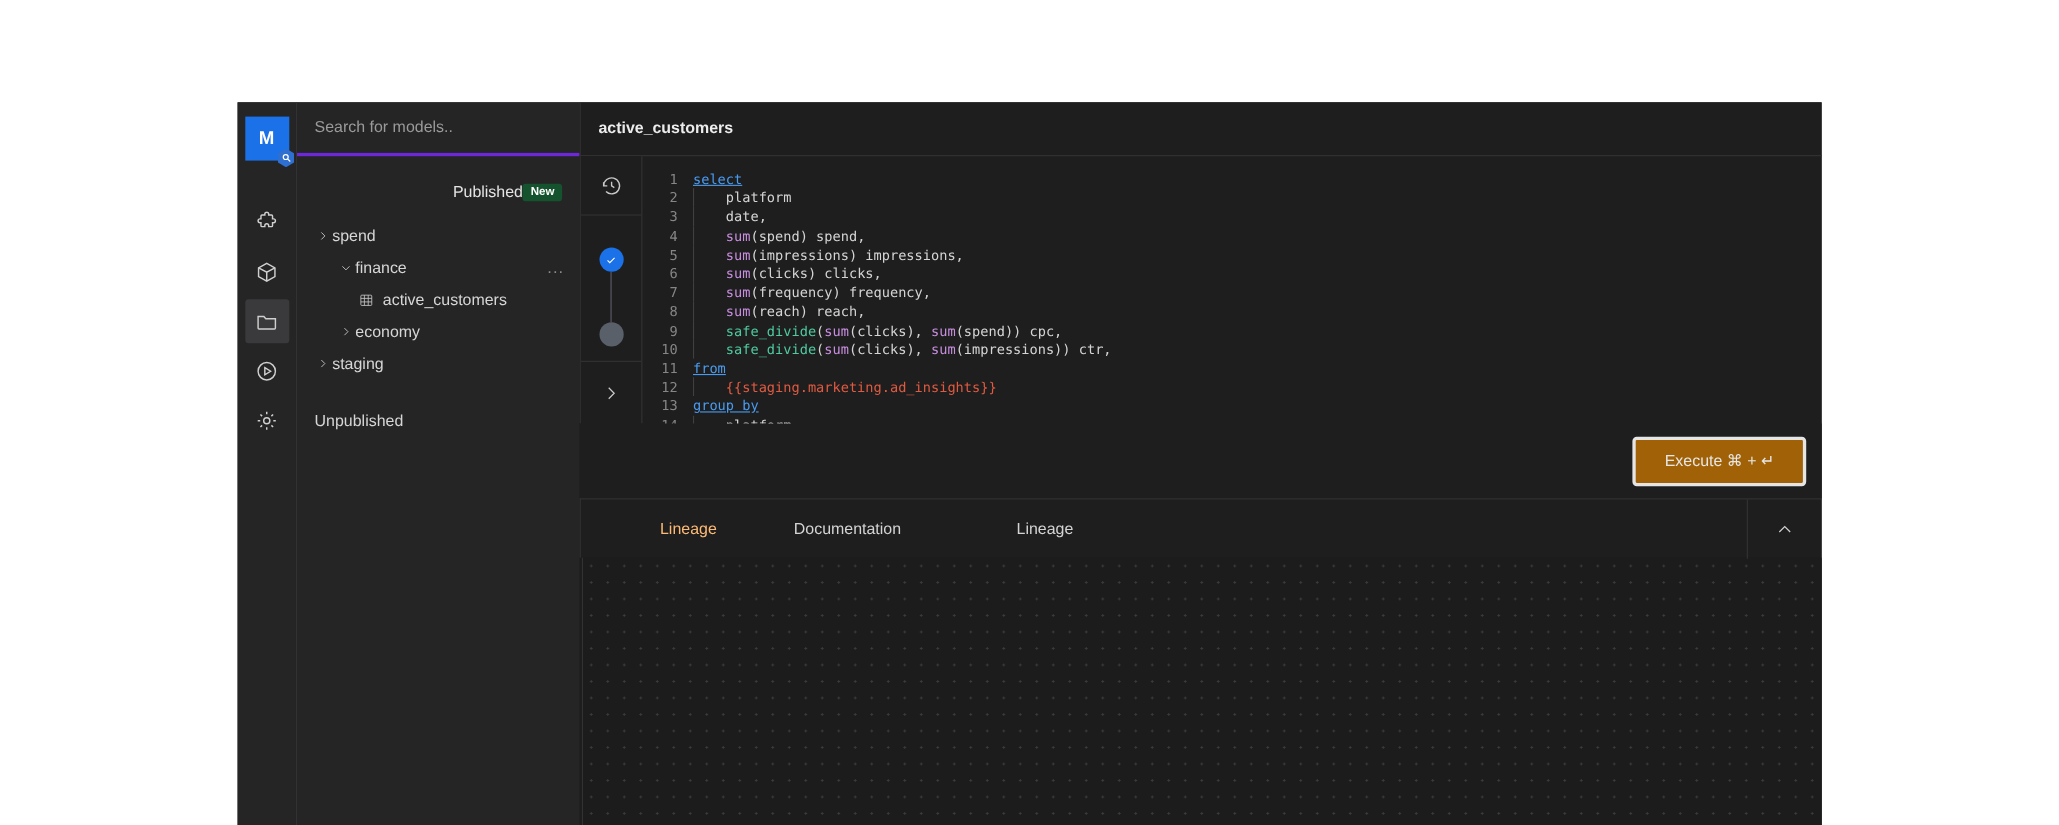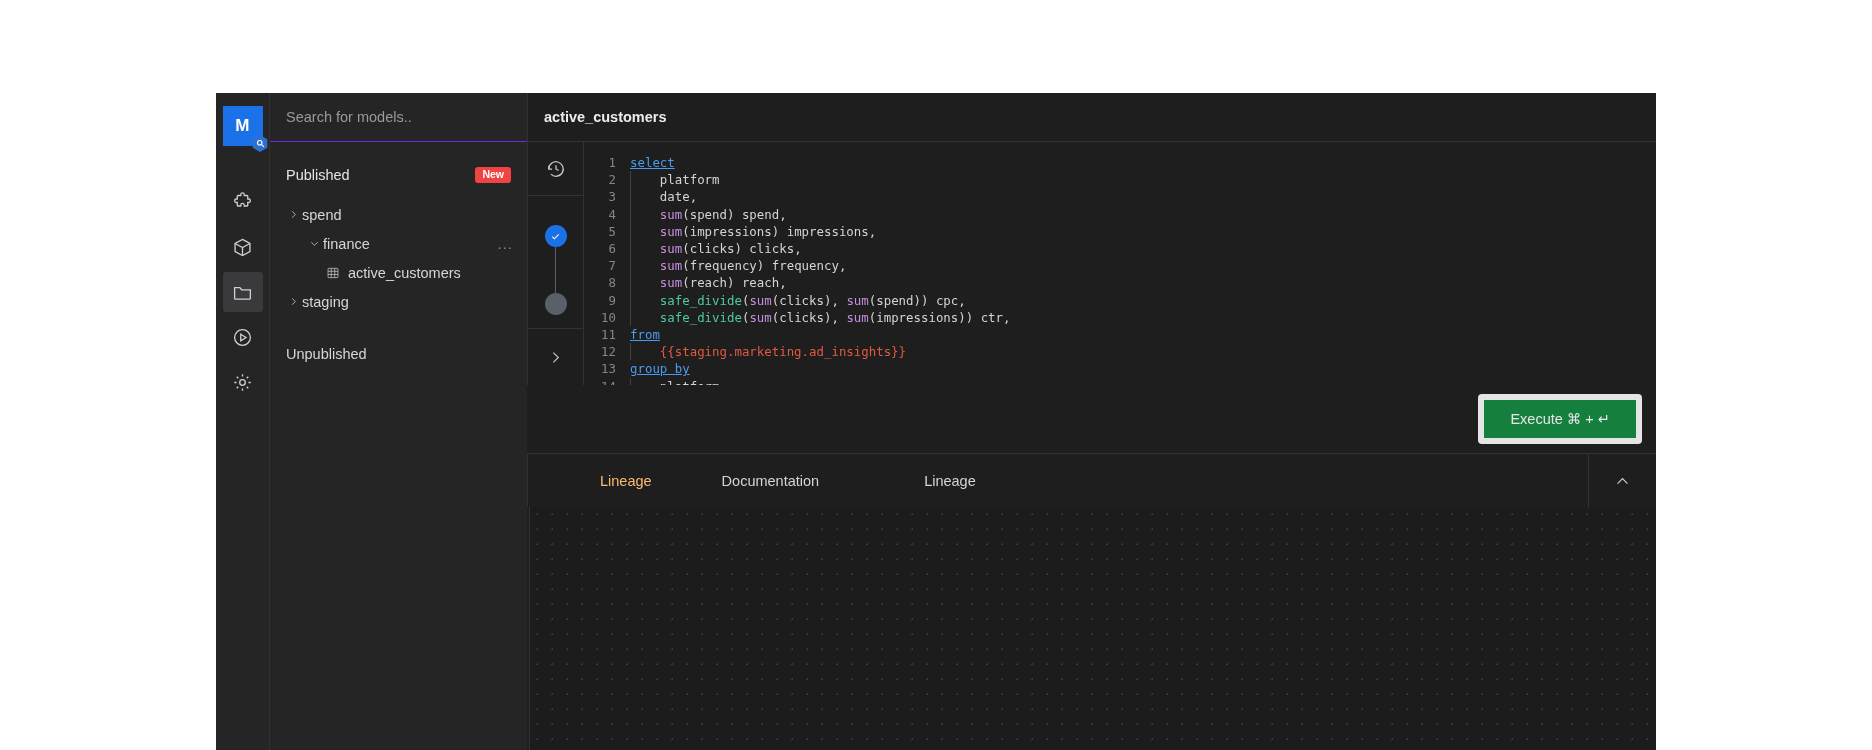--- a/index.html
+++ b/index.html
@@ -53,37 +53,37 @@
   .explorer {
     width: 258px; flex: 0 0 258px;
     background: #252526;
     border-left: 1px solid #323233;
     display: flex; flex-direction: column;
   }
   .search-box {
     height: 49px; flex: 0 0 49px;
     display: flex; align-items: center;
     padding: 0 16px;
-    border-bottom: 1px solid #6d28d9;
+    border-bottom: 3px solid #6d28d9;
   }
   .search-box input {
     width: 100%; background: transparent; border: 0; outline: none;
     color: #d4d4d4; font-size: 14.5px;
     font-family: "Liberation Sans", sans-serif;
   }
   .search-box input::placeholder { color: #9a9a9a; }
 
   .tree { padding-top: 20px; flex: 1; }
   .section-head {
-    display: flex; align-items: center; justify-content: space-between;
+    display: flex; align-items: center; justify-content: flex-end;
     padding: 0 16px 0 16px; height: 26px; margin-bottom: 12px;
   }
   .section-title { color: #e4e4e4; font-size: 14.5px; }
   .badge-new {
-    background: #ef4444; color: #fff;
+    background: #14532d; color: #fff;
     font-size: 10.5px; font-weight: bold;
     padding: 2px 7px 3px; border-radius: 3px;
     line-height: 1;
   }
   .node {
     display: flex; align-items: center;
     height: 29px; padding-right: 14px;
     color: #d6d6d6; font-size: 14.5px;
   }
   .node .chev { width: 18px; display: flex; align-items: center; justify-content: center; }
@@ -158,22 +158,22 @@
   .fn2 { color: #4ec9a0; }
   .jinja { color: #e05a42; }
 
   .exec-row {
     height: 68px; flex: 0 0 68px;
     display: flex; align-items: center; justify-content: flex-end;
     padding-right: 14px;
     background: #1e1e1e;
   }
   .exec-btn {
-    border: 6px solid #e5e5e5;
-    background: #15803d;
+    border: 3px solid #e5e5e5;
+    background: #a16207;
     color: #e6e6e6;
     font-size: 14.5px;
     padding: 11px 26px;
     border-radius: 4px;
     font-family: "Liberation Sans", sans-serif;
   }
 
   .tabbar {
     height: 54px; flex: 0 0 54px;
     display: flex; align-items: center;
@@ -286,20 +286,28 @@
         <span class="tico">
           <svg viewBox="0 0 24 24">
               <rect x="3.5" y="4" width="17" height="16" rx="1.3"></rect>
               <path d="M3.5 9h17M3.5 14.5h17M9 4v16M15 4v16"></path>
             </svg>
         </span>
         <span class="lbl">active_customers</span>
       </div>
 
 
+      <div class="node d1">
+        <span class="chev">
+            <svg viewBox="0 0 24 24">
+              <path d="M9 5l7 7-7 7"></path>
+            </svg>
+          </span>
+        <span class="lbl">economy</span>
+      </div>
 
       <div class="node d0">
         <span class="chev">
             <svg viewBox="0 0 24 24">
               <path d="M9 5l7 7-7 7"></path>
             </svg>
           </span>
         <span class="lbl">staging</span>
       </div>
 

